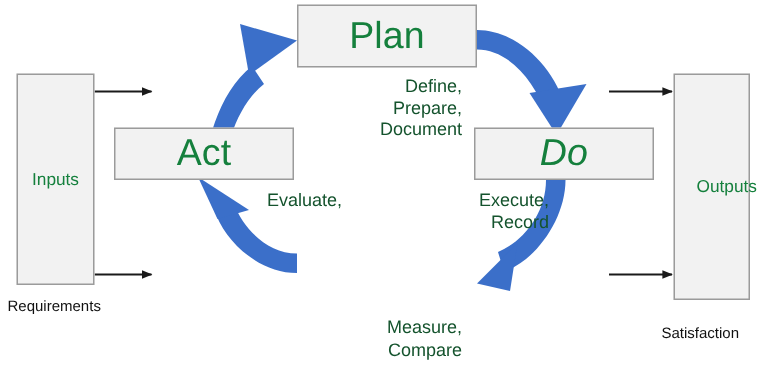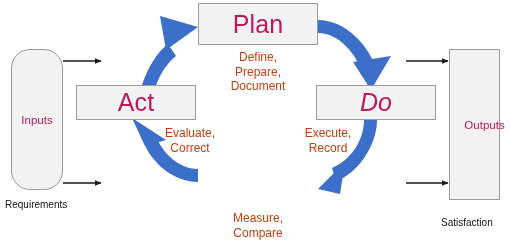--- a/index.html
+++ b/index.html
@@ -25,21 +25,21 @@
     height: 248px;
   }
   .node {
     position: absolute;
     box-sizing: border-box;
     background: #f2f2f2;
     border: 1px solid #9b9b9b;
     display: flex;
     align-items: center;
     justify-content: center;
-    color: #be185d;
+    color: #15803d;
     z-index: 5;
   }
   .node.big {
     font-size: 25px;
     font-weight: 400;
     letter-spacing: 0.1px;
   }
   .node.side {
     font-size: 11.5px;
     font-weight: 400;
@@ -48,31 +48,31 @@
     position: absolute;
     font-size: 10px;
     color: #111111;
     white-space: nowrap;
     z-index: 4;
   }
   .stepnote {
     position: absolute;
     font-size: 12px;
     line-height: 14.5px;
-    color: #c2410c;
-    text-align: center;
+    color: #14532d;
+    text-align: right;
     white-space: nowrap;
     z-index: 4;
   }
   
   #node-plan  { left: 198px; top: 3px;   width: 120px; height: 42px; }
   #node-do    { left: 316px; top: 85px;  width: 120px; height: 35px; font-style: italic; }
   #node-check { left: 198px; top: 163px; width: 120px; height: 38px; }
   #node-act   { left: 76px;  top: 85px;  width: 120px; height: 35px; }
-  #node-inputs  { left: 11px;  top: 49px; width: 52px; height: 141px; border-radius: 19px; }
+  #node-inputs  { left: 11px;  top: 49px; width: 52px; height: 141px; }
   #node-outputs { left: 449px; top: 49px; width: 51px; height: 151px; padding-left: 20px; }
 
   #caption-requirements { left: 5px;   top: 199px; }
   #caption-satisfaction { left: 441px; top: 201px; margin-top: 16px; }
 
   #note-plan  { left: 208px; top: 50px;  width: 100px; }
   #note-do    { left: 290px; top: 126px; width: 76px; }
   #note-check { left: 208px; top: 211px; width: 100px; }
   #note-act   { left: 152px; top: 126px; width: 76px; }
 </style>
@@ -155,16 +155,15 @@
     <div>Record</div>
   </div>
 
   <div class="stepnote" id="note-check">
     <div>Measure,</div>
     <div>Compare</div>
   </div>
 
   <div class="stepnote" id="note-act">
     <div>Evaluate,</div>
-    <div>Correct</div>
   </div>
 
 </div>
 
 </body></html>

